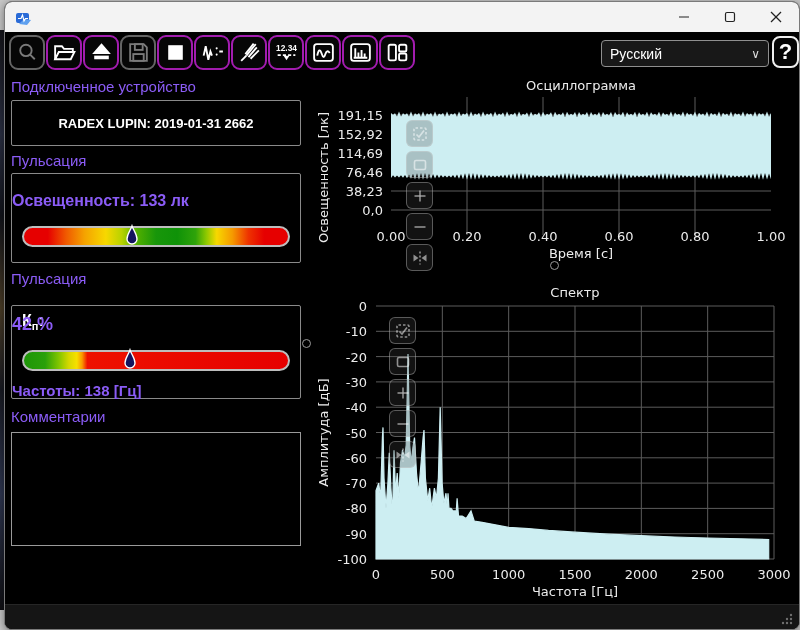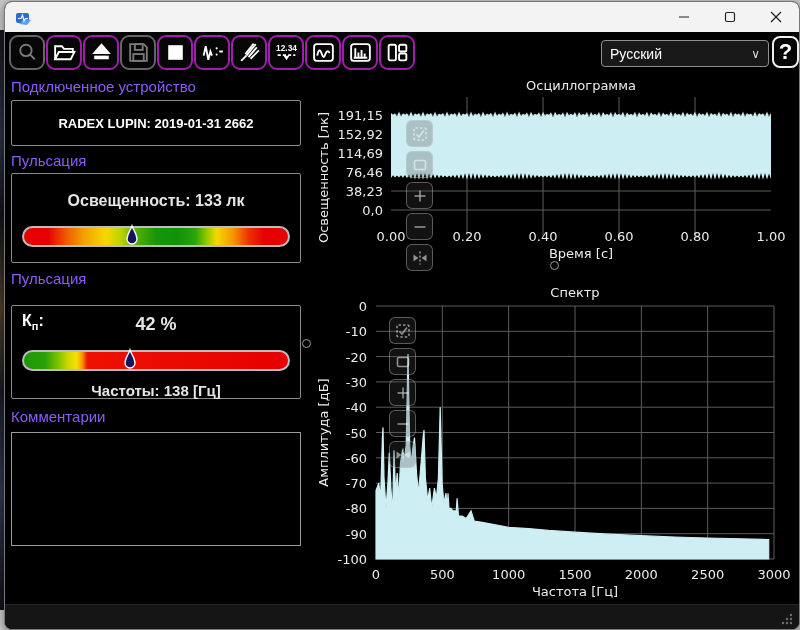--- a/index.html
+++ b/index.html
@@ -23,21 +23,21 @@
   .combo{position:absolute;left:596px;top:8px;width:168px;height:27px;background:#181818;border:1px solid #8f8f8f;
     border-radius:4px;color:#fff;font-size:14px;display:flex;align-items:center;padding:0 8px;box-sizing:border-box;}
   .combo .chev{margin-left:auto;color:#ddd;font-size:12px;}
   .helpbtn{position:absolute;left:767px;top:4px;width:27px;height:32px;border:2px solid #eee;border-radius:8px;
     box-sizing:border-box;color:#fff;font-weight:bold;font-size:22px;display:flex;align-items:center;justify-content:center;background:#050505;}
   
   .panel-h{position:absolute;left:6px;color:#8b5cf6;font-size:15px;}
   .pbox{position:absolute;left:6px;width:290px;background:#000;border:1px solid #8a8a8a;border-radius:2px;box-sizing:border-box;}
   .device-text{position:absolute;left:0;right:0;top:0;bottom:0;display:flex;align-items:center;justify-content:center;
     color:#fff;font-weight:bold;font-size:13px;}
-  .center-text{position:absolute;left:0;right:0;text-align:center;color:#e5e5e5;font-weight:bold;}
+  .center-text{position:absolute;left:0;right:0;text-align:left;color:#8b5cf6;font-weight:bold;}
   .gradbar{position:absolute;left:10px;right:10px;height:21px;border:2px solid #bdbdbd;border-radius:11px;box-sizing:border-box;}
   .dropmark{position:absolute;top:-7px;width:15px;height:30px;transform:translateX(-50%);}
   .kp-label{position:absolute;left:10px;top:6px;color:#fff;font-weight:bold;font-size:16px;}
   .kp-label sub{font-size:11px;}
   textarea.comments{position:absolute;left:6px;width:290px;height:114px;background:#000;border:1px solid #9a9a9a;
     color:#fff;font-family:"Liberation Sans",sans-serif;font-size:13px;resize:none;box-sizing:border-box;outline:none;}
   
   .chart-svg{position:absolute;left:311px;font-family:"DejaVu Sans",sans-serif;}
   .ghostbtn{position:absolute;width:27px;height:27px;border:1.5px solid rgba(200,200,200,.55);border-radius:6px;
     background:rgba(70,70,70,.35);box-sizing:border-box;display:flex;align-items:center;justify-content:center;opacity:.75;}

